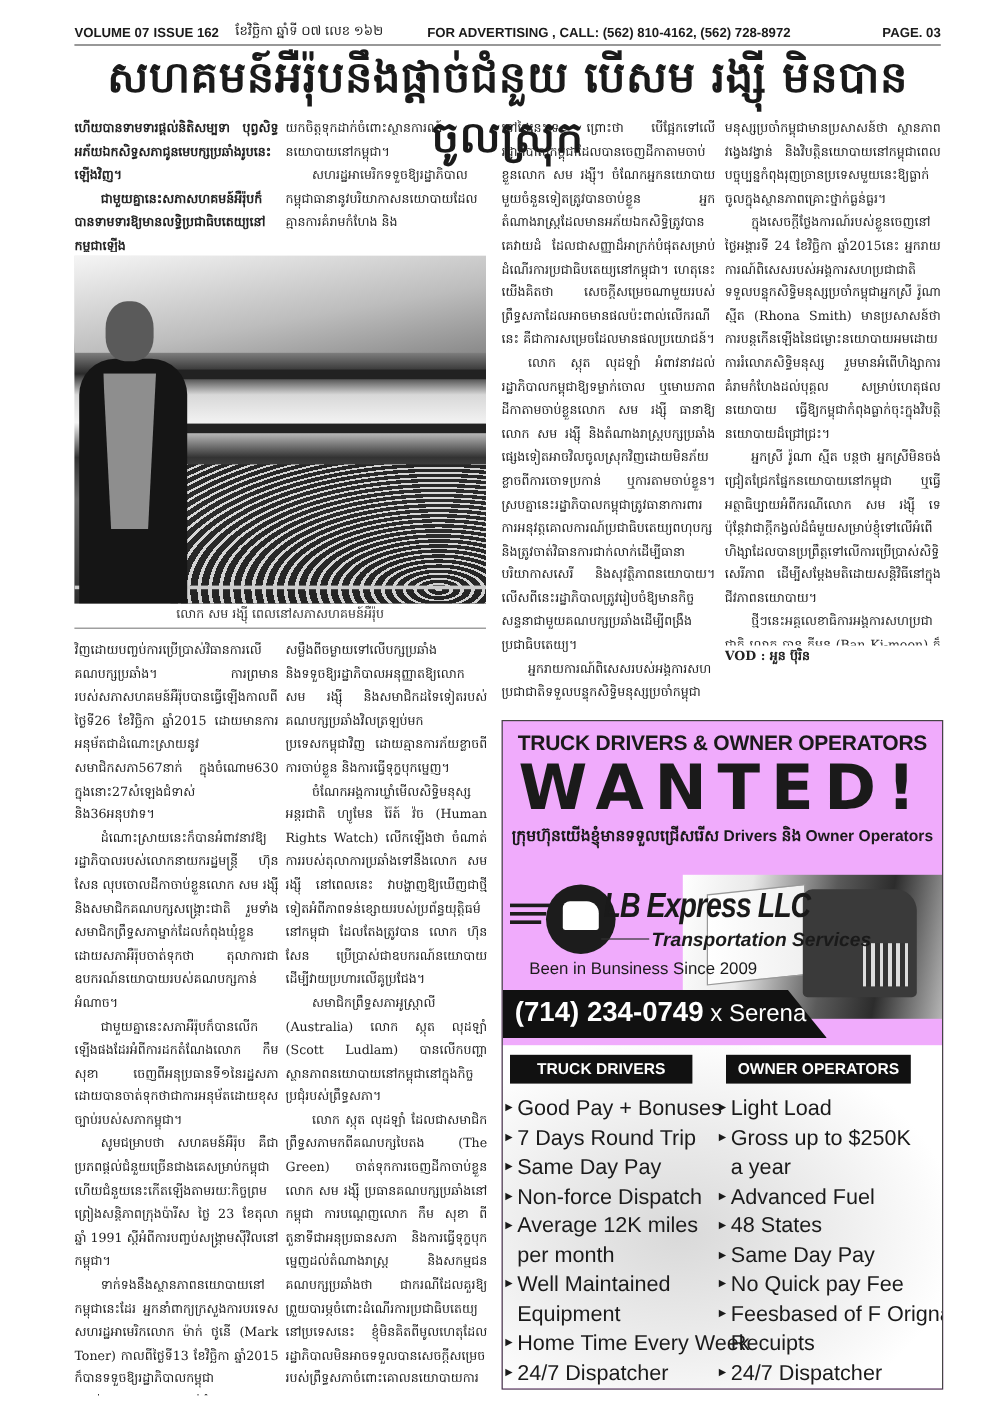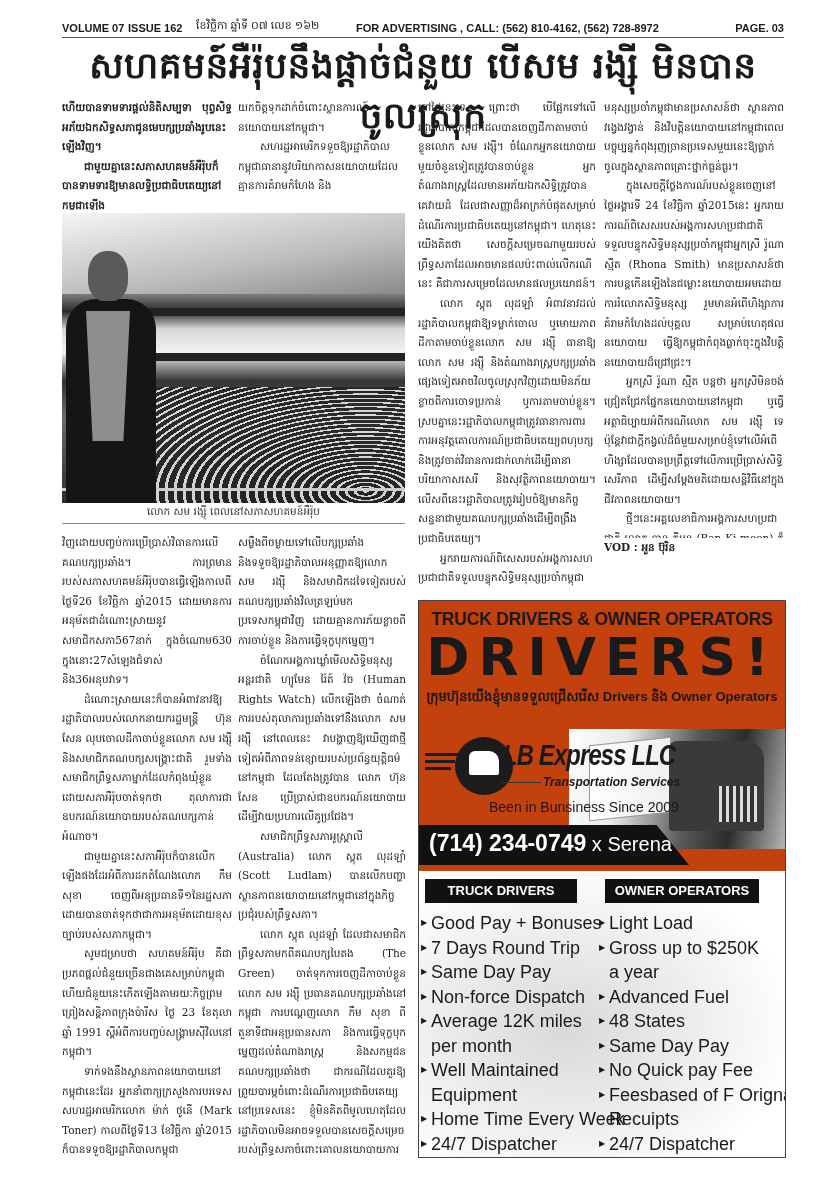--- a/index.html
+++ b/index.html
@@ -18,36 +18,36 @@
   .photo .ceiling { position:absolute; left:0; top:0; width:100%; height:28%; background:linear-gradient(170deg,#f5f5f5 0%,#bdbdbd 60%,#8a8a8a 100%); }
   .photo .tier { position:absolute; left:70px; width:273px; height:8px; background:#222; }
   .photo .bay { position:absolute; left:80px; right:0; bottom:0; height:40%; background:repeating-radial-gradient(ellipse at 85% 90%, #eee 0 3px, #222 3px 9px); opacity:0.85; }
   .photo .man { position:absolute; left:4px; top:38px; width:100px; height:252px; }
   .photo .man .head { position:absolute; left:22px; top:0; width:40px; height:50px; background:#5a5a5a; border-radius:45% 45% 40% 40%; }
   .photo .man .body { position:absolute; left:0; top:48px; width:90px; height:204px; background:#151515; border-radius:30px 30px 0 0; }
   .photo .man .sweater { position:absolute; left:20px; top:60px; width:44px; height:130px; background:#8e8e8e; clip-path:polygon(0 0,100% 0,85% 100%,15% 100%); }
   .photo .rail { position:absolute; left:0; right:0; bottom:12px; height:3px; background:#ccc; }
   .caption { position:absolute; left:62px; top:505px; width:343px; text-align:center; font-size:10.5px; color:#333; }
   .rule1 { position:absolute; left:62px; top:523px; width:343px; border-top:1.5px solid #888; }
-  .ad { position:absolute; left:418px; top:600px; width:366px; height:556px; border:1.5px solid #444; background:#c2410c; overflow:hidden; font-family:"Liberation Sans", sans-serif; }
+  .ad { position:absolute; left:418px; top:600px; width:366px; height:556px; border:1.5px solid #444; background:#f0abfc; overflow:hidden; font-family:"Liberation Sans", sans-serif; }
   .ad .h1 { text-align:center; font-weight:bold; font-size:17.5px; margin-top:8px; letter-spacing:-0.2px; }
   .ad .wanted { text-align:center; font-family:"DejaVu Sans", sans-serif; font-weight:bold; font-size:52px; letter-spacing:9px; line-height:54px; margin-top:0; }
   .ad .khline { text-align:center; font-weight:bold; font-size:13px; margin-top:4px; }
   .ad .truckimg { position:absolute; left:150px; top:128px; width:216px; height:120px; background:linear-gradient(100deg,#fff 0%,#e9e9e9 25%,#5a5a5a 55%,#2c2c2c 75%,#b5b5b5 100%); }
   .ad .trailer { position:absolute; left:170px; top:140px; width:80px; height:74px; background:linear-gradient(90deg,#fff,#f0f0f0); border:1px solid #999; transform:skewY(-6deg); }
   .ad .cab { position:absolute; left:250px; top:140px; width:95px; height:90px; background:#3a3a3a; border-radius:8px 18px 4px 4px; }
   .ad .grille { position:absolute; left:300px; top:185px; width:38px; height:36px; background:repeating-linear-gradient(90deg,#ddd 0 3px,#333 3px 7px); }
   .ad .logo { position:absolute; left:6px; top:136px; width:230px; height:60px; }
   .ad .logo .circle { position:absolute; left:30px; top:0; width:58px; height:58px; border-radius:50%; background:#1c1c1c; }
   .ad .logo .speed { position:absolute; left:0; height:3px; background:#1c1c1c; }
   .ad .logo .cabshape { position:absolute; left:44px; top:14px; width:30px; height:24px; background:#fff; border-radius:6px 10px 2px 2px; }
   .ad .logo .name { position:absolute; left:78px; top:2px; font-family:"Liberation Sans", sans-serif; font-style:italic; font-weight:bold; font-size:29px; letter-spacing:-1px; transform:scaleX(0.82); transform-origin:left; white-space:nowrap; }
-  .ad .logo .svc { position:absolute; left:118px; top:38px; font-style:italic; font-weight:bold; font-size:12px; white-space:nowrap; }
+  .ad .logo .svc { position:absolute; left:118px; top:38px; font-style:italic; font-weight:bold; font-size:16px; white-space:nowrap; }
   .ad .logo .svcline { position:absolute; left:76px; top:45px; width:40px; border-top:1px solid #333; }
-  .ad .since { position:absolute; left:22px; top:198px; font-size:14px;margin-left:48px; }
+  .ad .since { position:absolute; left:22px; top:198px; font-size:14px; }
   .ad .phonebar { position:absolute; left:0; top:224px; width:270px; height:40px; background:#111; color:#fff; clip-path:polygon(0 0,88% 0,100% 100%,0 100%); }
   .ad .phonebar .num { position:absolute; left:10px; top:5px; font-weight:bold; font-size:23px; white-space:nowrap; }
   .ad .phonebar .ext { font-weight:normal; font-size:20px; }
   .ad .lower { position:absolute; left:0; top:270px; width:100%; height:286px; background:radial-gradient(ellipse at 40% 55%, #d9d9d9 0%, #ececec 40%, #fff 75%); }
   .ad .secthead { position:absolute; top:8px; height:24px; background:#111; color:#fff; font-weight:bold; font-size:13px; text-align:center; line-height:24px; }
   .ad .list { position:absolute; top:40px; margin:0; padding:0; list-style:none; font-size:18px; line-height:24.5px; }
   .ad .list li { position:relative; padding-left:10px; white-space:nowrap; }
   .ad .list li.bullet::before { content:"\25B6"; position:absolute; left:0; top:0; font-size:8px; }
 </style>
 </head>
@@ -114,21 +114,21 @@
     <p class="ind">ក្នុងសេចក្តីថ្លែងការណ៍របស់ខ្លួនចេញនៅថ្ងៃអង្គារទី 24 ខែវិច្ឆិកា ឆ្នាំ2015នេះ អ្នករាយការណ៍ពិសេសរបស់អង្គការសហប្រជាជាតិទទួលបន្ទុកសិទ្ធិមនុស្សប្រចាំកម្ពុជាអ្នកស្រី រ៉ូណា ស្មីត (Rhona Smith) មានប្រសាសន៍ថា ការបន្តកើនឡើងនៃជម្លោះនយោបាយអមដោយការរំលោភសិទ្ធិមនុស្ស រួមមានអំពើហិង្សាការគំរាមកំហែងដល់បុគ្គល សម្រាប់ហេតុផលនយោបាយ ធ្វើឱ្យកម្ពុជាកំពុងធ្លាក់ចុះក្នុងវិបត្តិនយោបាយដ៏ជ្រៅជ្រះ។</p>
     <p class="ind">អ្នកស្រី រ៉ូណា ស្មីត បន្តថា អ្នកស្រីមិនចង់ជ្រៀតជ្រែកផ្នែកនយោបាយនៅកម្ពុជា ឬធ្វើអត្ថាធិប្បាយអំពីករណីលោក សម រង្ស៊ី ទេ ប៉ុន្តែវាជាក្តីកង្វល់ដ៏ធំមួយសម្រាប់ខ្ញុំទៅលើអំពើហិង្សាដែលបានប្រព្រឹត្តទៅលើការប្រើប្រាស់សិទ្ធិសេរីភាព ដើម្បីសម្តែងមតិដោយសន្តិវិធីនៅក្នុងជីវភាពនយោបាយ។</p>
     <p class="ind">ថ្មីៗនេះអគ្គលេខាធិការអង្គការសហប្រជាជាតិ លោក បាន គីមូន (Ban Ki-moon) ក៏បានសម្តែងក្តីកង្វល់អំពីវិធានការនានារបស់រដ្ឋាភិបាលកម្ពុជា ប្រឆាំងអ្នកនយោបាយបក្សជំទាស់ផងដែរ។</p>
   </div>
 <div class="col" style="left:604px; top:538px; width:180px; height:22px; font-weight:bold;">
   <span>VOD : អួន ប៊ុរិន</span>
 </div>
 
 <div class="ad">
   <div class="h1">TRUCK DRIVERS &amp; OWNER OPERATORS</div>
-  <div class="wanted">DRIVERS!</div>
+  <div class="wanted">WANTED!</div>
   <div class="khline">ក្រុមហ៊ុនយើងខ្ញុំមានទទួលជ្រើសរើស Drivers និង Owner Operators</div>
 
   <div class="truckimg"></div>
   <div class="trailer"></div>
   <div class="cab"></div>
   <div class="grille"></div>
 
   <div class="logo">
     <div class="speed" style="top:16px; width:34px;"></div>
     <div class="speed" style="top:23px; width:30px;"></div>

